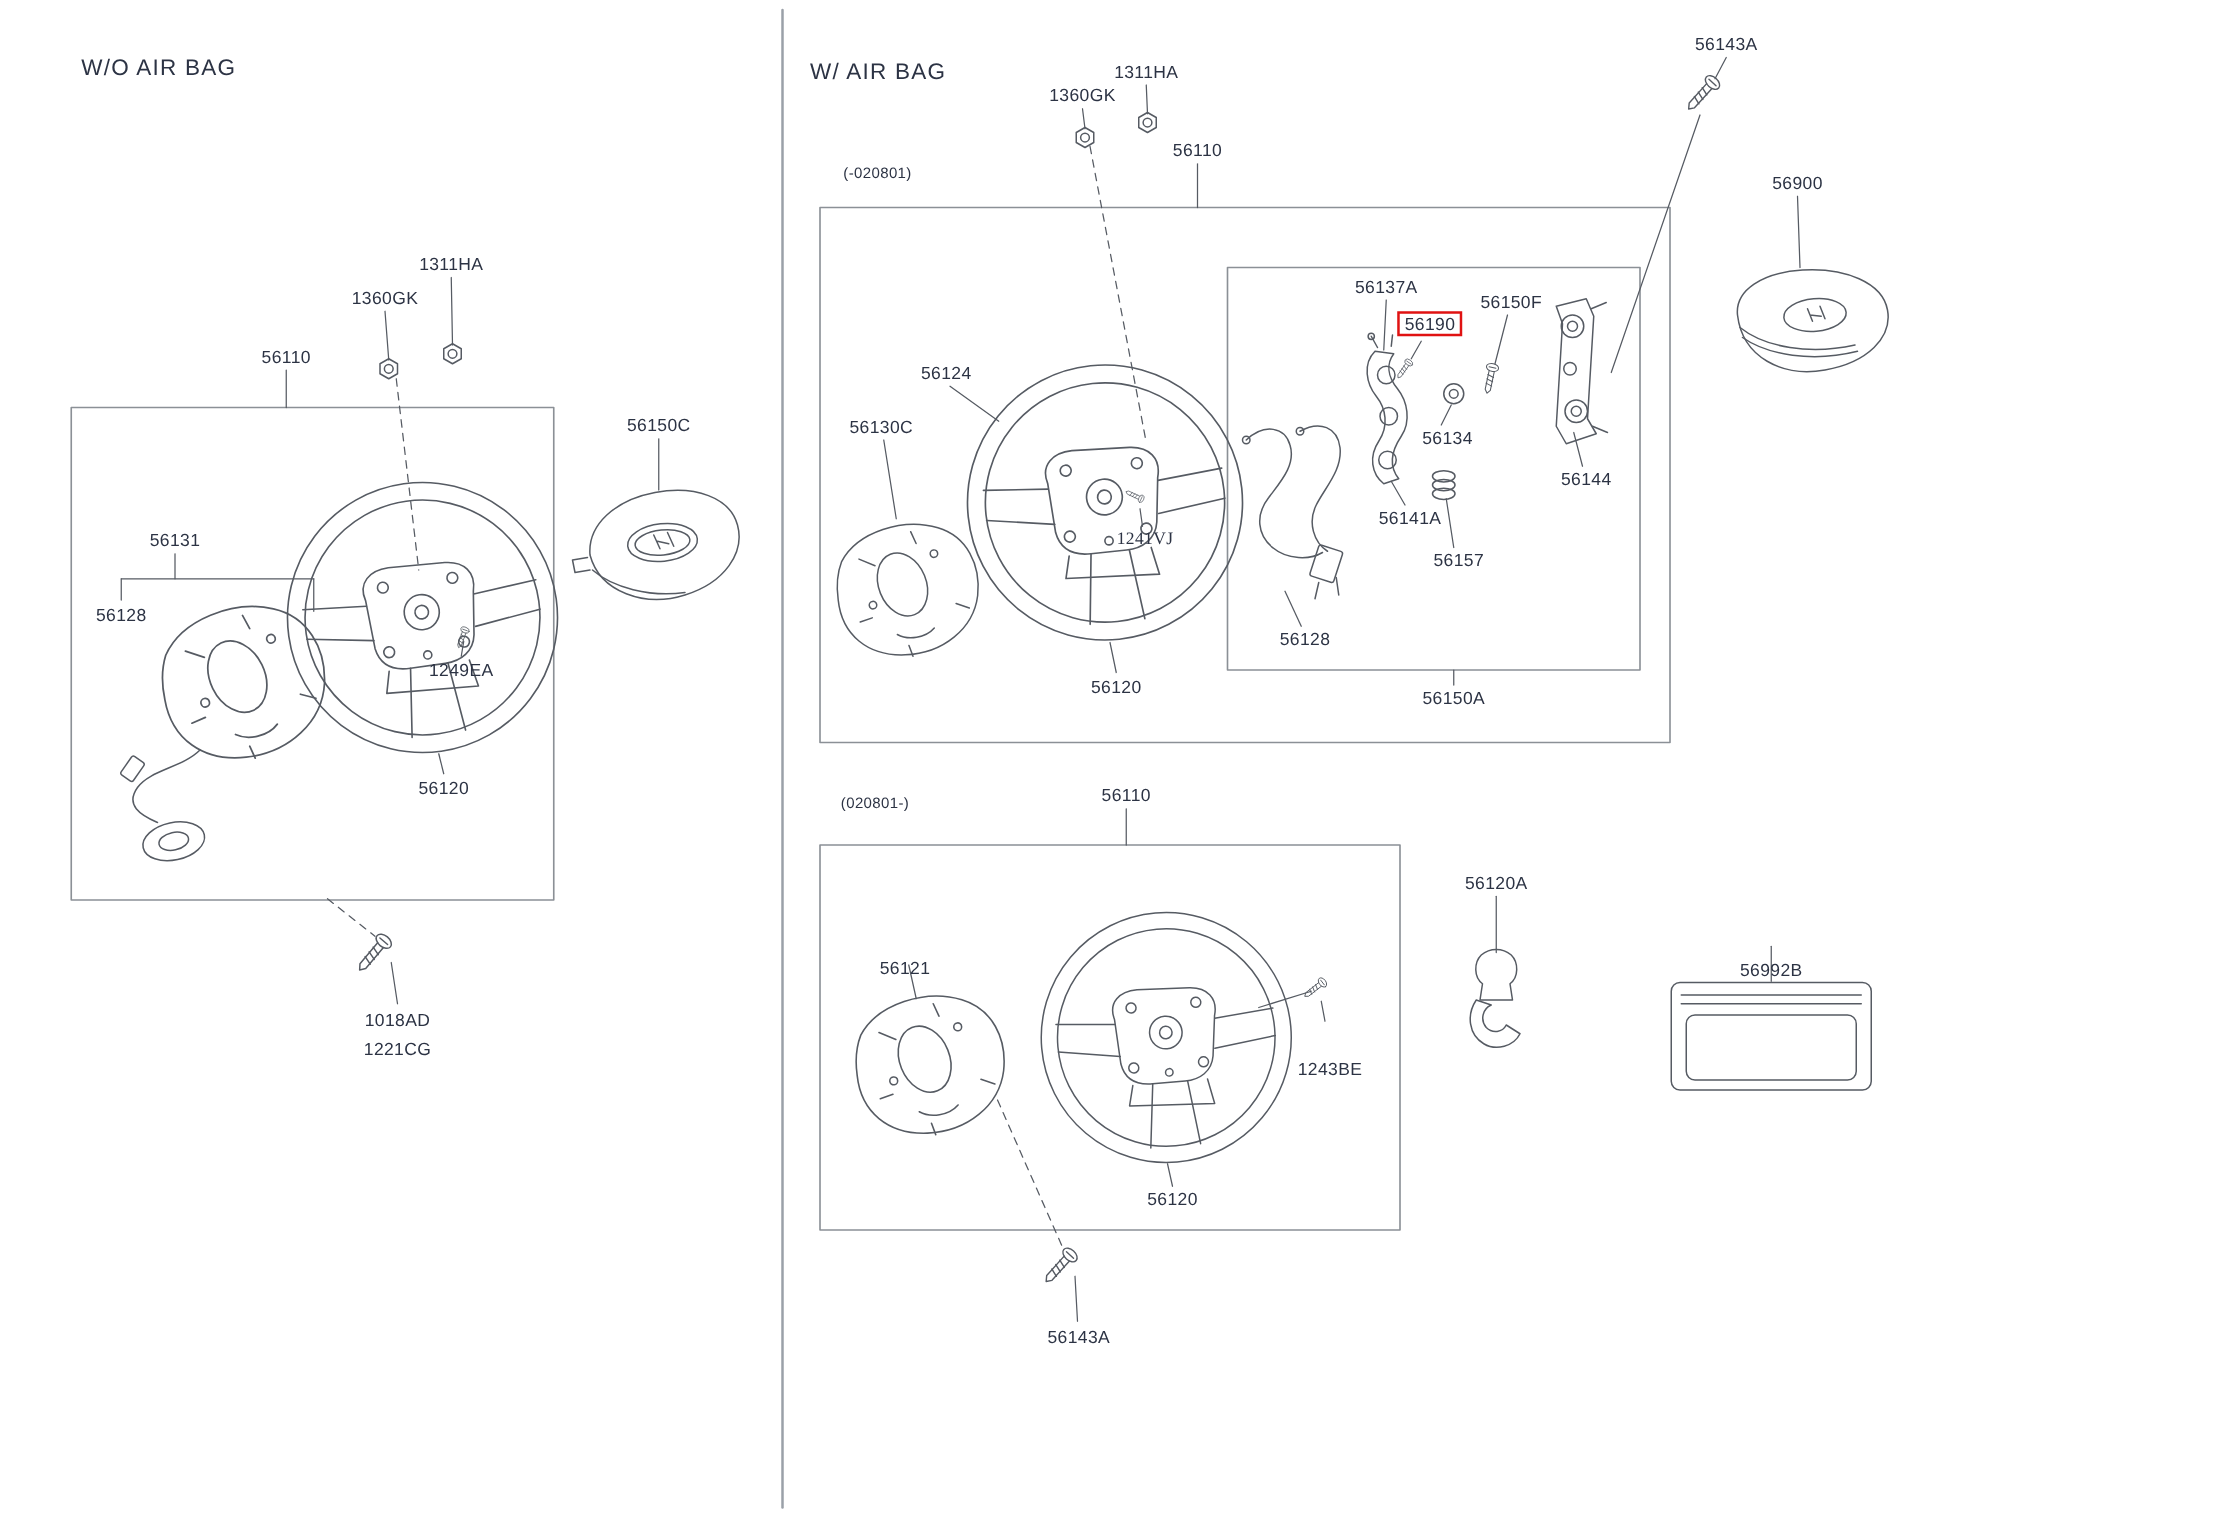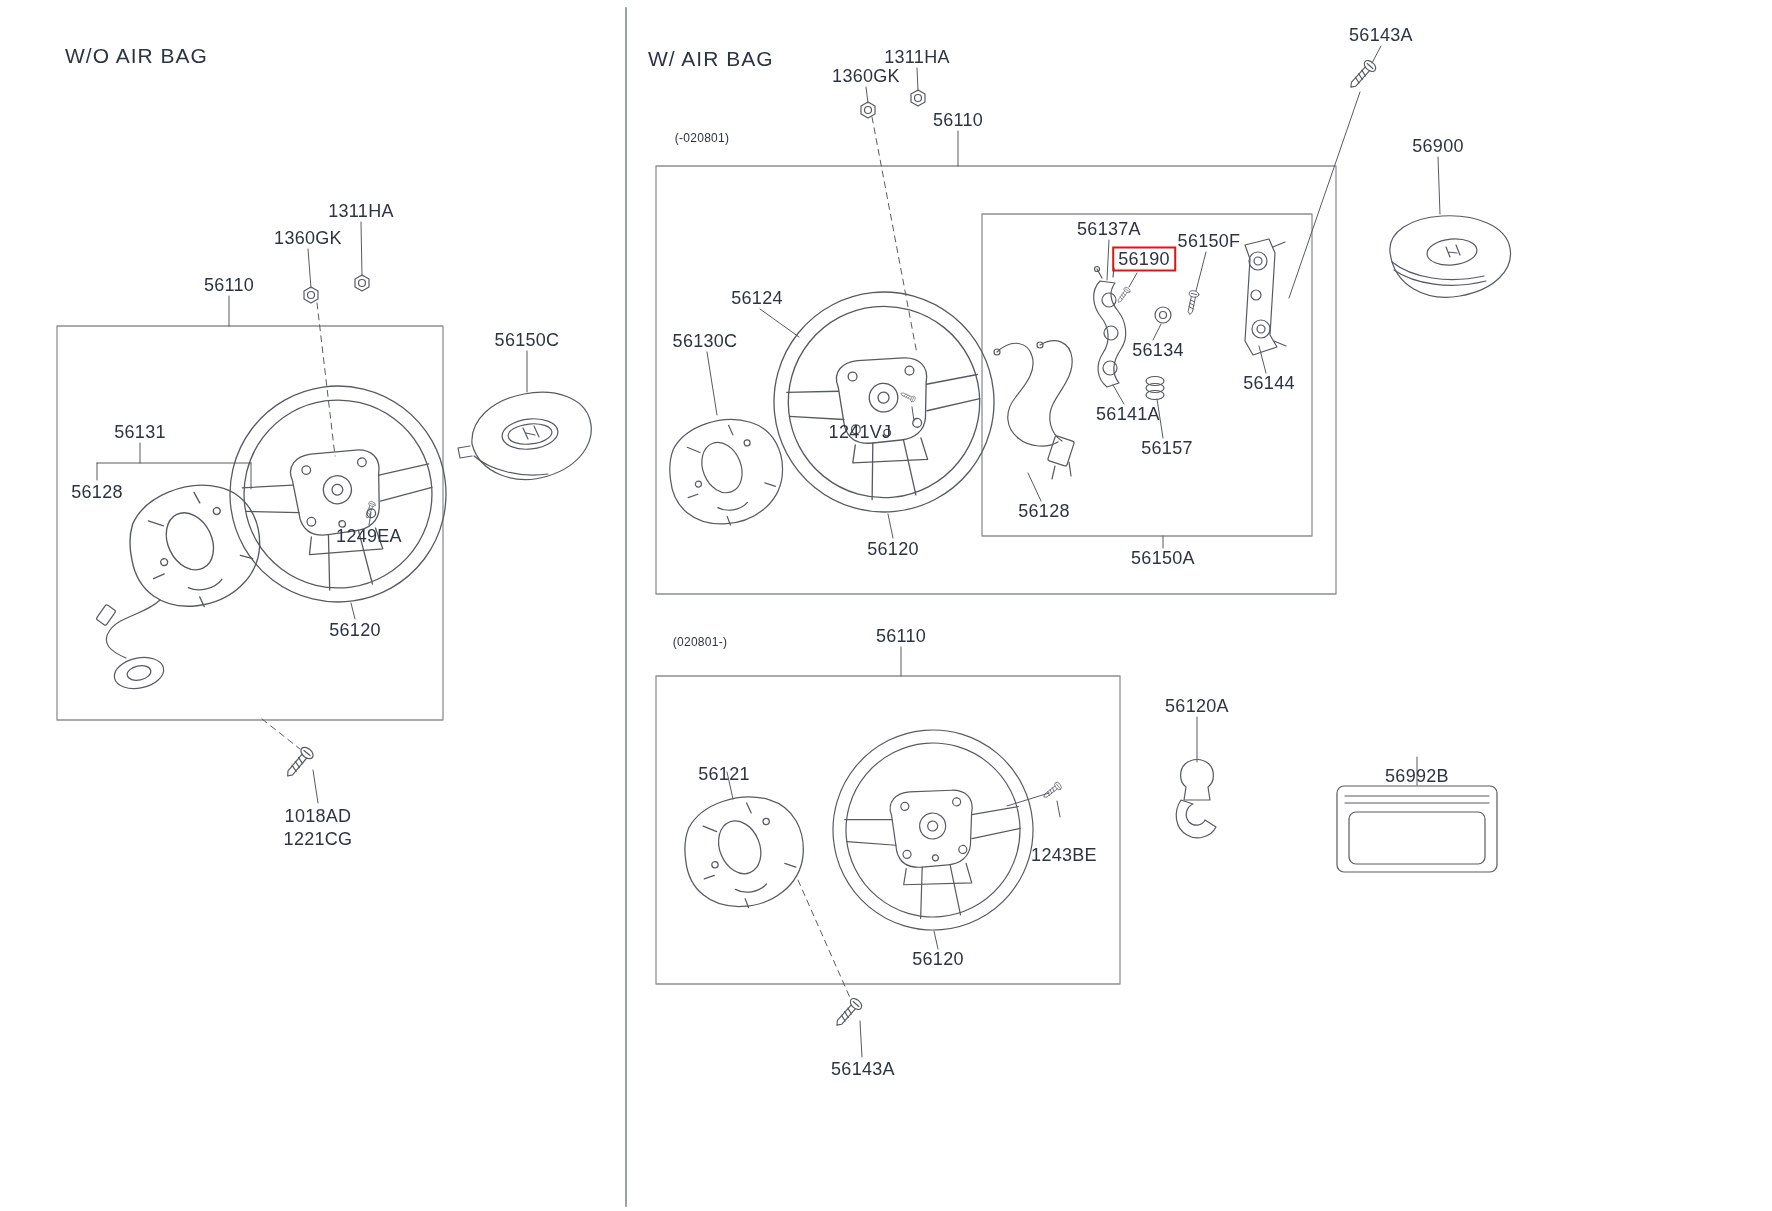--- a/index.html
+++ b/index.html
@@ -7,28 +7,28 @@
     position:relative;width:1772px;height:1211px;background:#ffffff;
     overflow:hidden;font-family:"Liberation Sans",sans-serif;
   }
   #artwork{position:absolute;left:0;top:0;}
   #artwork *{fill:none;stroke:var(--line,#565b63);stroke-width:1.2;stroke-linecap:round;stroke-linejoin:round;}
   #artwork .box{stroke:var(--box,#8b9096);stroke-width:1.3;}
   #artwork .leader{stroke-width:1;}
   #artwork .dash{stroke-width:1;stroke-dasharray:6 5;}
   #artwork .divider{stroke:var(--divider,#9aa0a8);stroke-width:2;}
   .section-title{
-    position:absolute;font-size:21px;letter-spacing:1px;color:var(--text,#2c3344);
+    position:absolute;font-size:18px;letter-spacing:1px;color:var(--text,#2c3344);
     white-space:nowrap;
   }
   .title-left{left:65px;top:44px;}
   .title-right{left:648px;top:34px;margin-top:13px;}
   .part-label{
     position:absolute;transform:translate(-50%,-50%);
-    font-size:18px;color:var(--text,#2c3344);white-space:nowrap;letter-spacing:.3px;
+    font-size:14px;color:var(--text,#2c3344);white-space:nowrap;letter-spacing:.3px;
   }
   .part-label.highlight{border:2px solid var(--highlight,#e01212);padding:0 4px;}
   .part-label.variant{font-size:12px;}
 </style>
 </head>
 <body>
 
 <div class="canvas">
 
   <svg id="artwork" width="1772" height="1211" viewBox="0 0 1772 1211">
@@ -250,21 +250,21 @@
       <div class="part-label" style="left: 1381px; top: 35px;">56143A</div>
       <div class="part-label" style="left: 958px; top: 120px;">56110</div>
       <div class="part-label variant" style="left: 702px; top: 138px;">(-020801)</div>
       <div class="part-label" style="left: 1438px; top: 146px;">56900</div>
       <div class="part-label" style="left: 757px; top: 298px; text-align: center;">56124</div>
       <div class="part-label" style="left: 705px; top: 341px;">56130C</div>
       <div class="part-label" style="left: 1109px; top: 229px;">56137A</div>
       <div class="part-label" style="left: 1209px; top: 241px;">56150F</div>
       <div class="part-label highlight" style="left: 1144px; top: 259px;">56190</div>
       <div class="part-label" style="left: 1158px; top: 350px;">56134</div>
-      <div class="part-label" style="left: 860px; top: 432px;">1241VJ</div>
+      <div class="part-label" style="left: 916px; top: 432px; font-family: Liberation Serif, serif;">1241VJ</div>
       <div class="part-label" style="left: 1128px; top: 414px;">56141A</div>
       <div class="part-label" style="left: 1167px; top: 448px;">56157</div>
       <div class="part-label" style="left: 1269px; top: 383px;">56144</div>
       <div class="part-label" style="left: 1044px; top: 511px;">56128</div>
       <div class="part-label" style="left: 893px; top: 549px;">56120</div>
       <div class="part-label" style="left: 1163px; top: 558px;">56150A</div>
       <div class="part-label variant" style="left: 700px; top: 642px;">(020801-)</div>
       <div class="part-label" style="left: 901px; top: 636px;">56110</div>
       <div class="part-label" style="left: 724px; top: 762px; margin-top: 12px;">56121</div>
       <div class="part-label" style="left: 1064px; top: 827px; margin-top: 28px;">1243BE</div>

